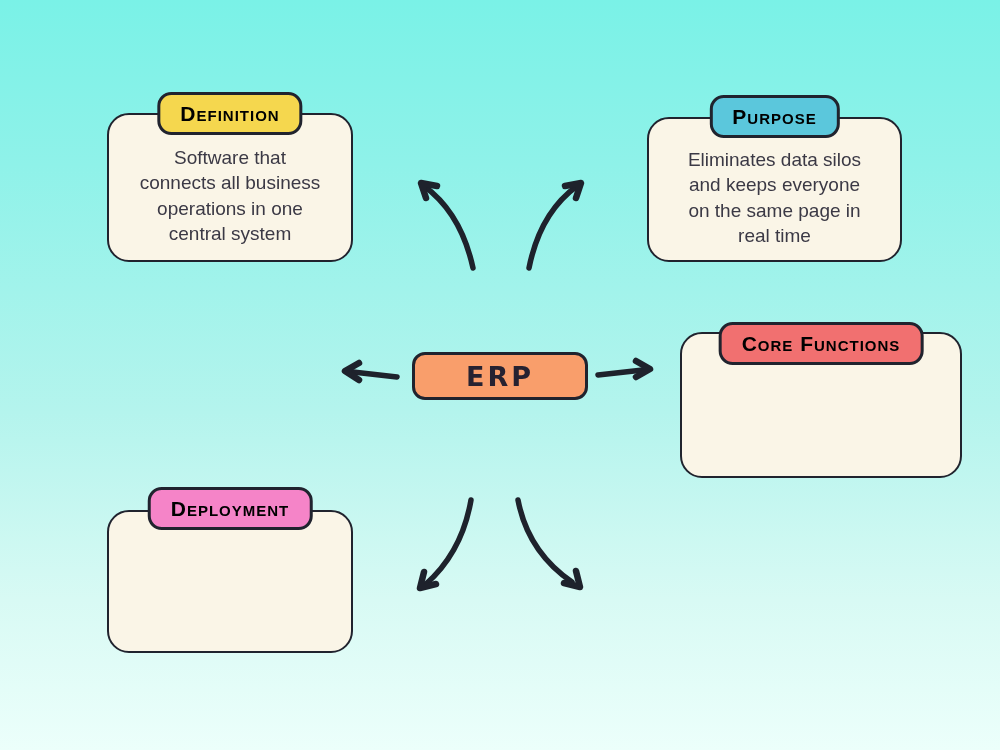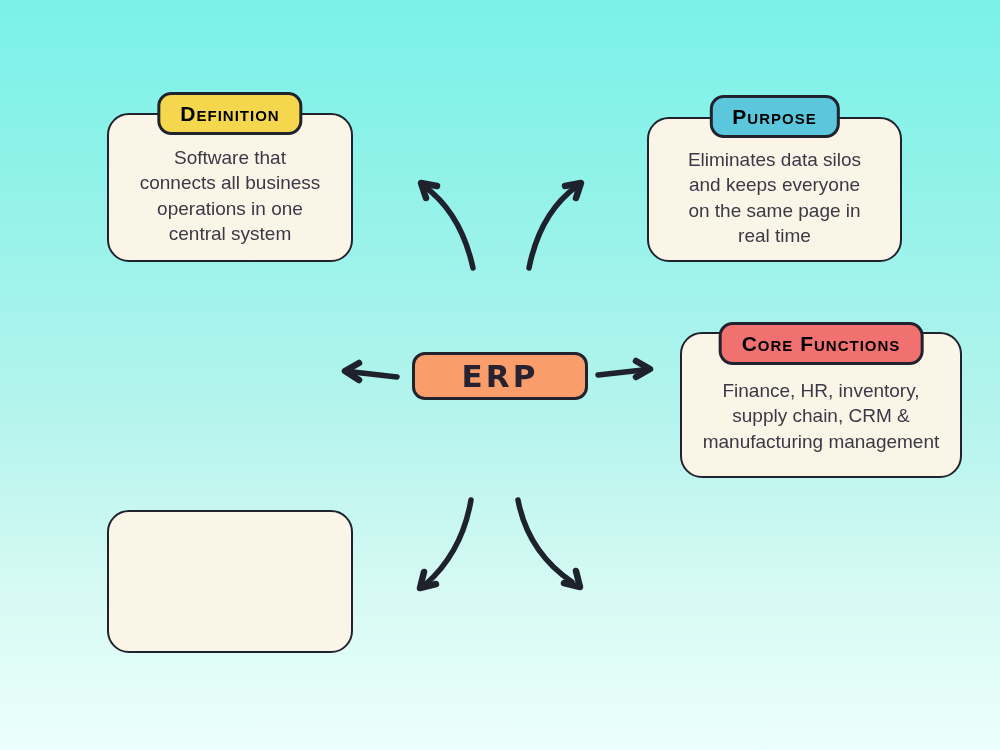--- a/index.html
+++ b/index.html
@@ -70,21 +70,21 @@
   .erp-node {
     position: absolute;
     left: 412px; top: 352px; width: 176px; height: 48px;
     box-sizing: border-box;
     border: 3.5px solid #20232E;
     border-radius: 13px;
     display: flex;
     align-items: center;
     justify-content: center;
     font-weight: bold;
-    font-size: 31px;
+    font-size: 27px;
     letter-spacing: 3px;
     color: #262231;
     z-index: 2;
     font-family: "DejaVu Sans", sans-serif;
   }
 </style>
 </head>
 <body>
 
 <div class="canvas">
@@ -122,24 +122,24 @@
   </div>
 
   <div class="node" id="node-purpose">
     <div class="pill" style="background-color: rgb(91, 199, 220);">Purpose</div>
     <p style="margin:16px">Eliminates data silos and keeps everyone on the same page in real time</p>
   </div>
 
 
   <div class="node" id="node-core-functions">
     <div class="pill" style="background-color: rgb(241, 112, 112);">Core Functions</div>
-    <p style="margin:0">Finance, HR, inventory, supply chain, CRM &amp; manufacturing management</p>
   </div>
 
   <div class="node" id="node-deployment">
+    <div class="pill" style="background-color: rgb(245, 132, 200);">Deployment</div>
   </div>
 
 
   <div class="erp-node" style="background-color: rgb(249, 158, 107);">
     <span>ERP</span>
   </div>
 
 </div>
 
 </body></html>

